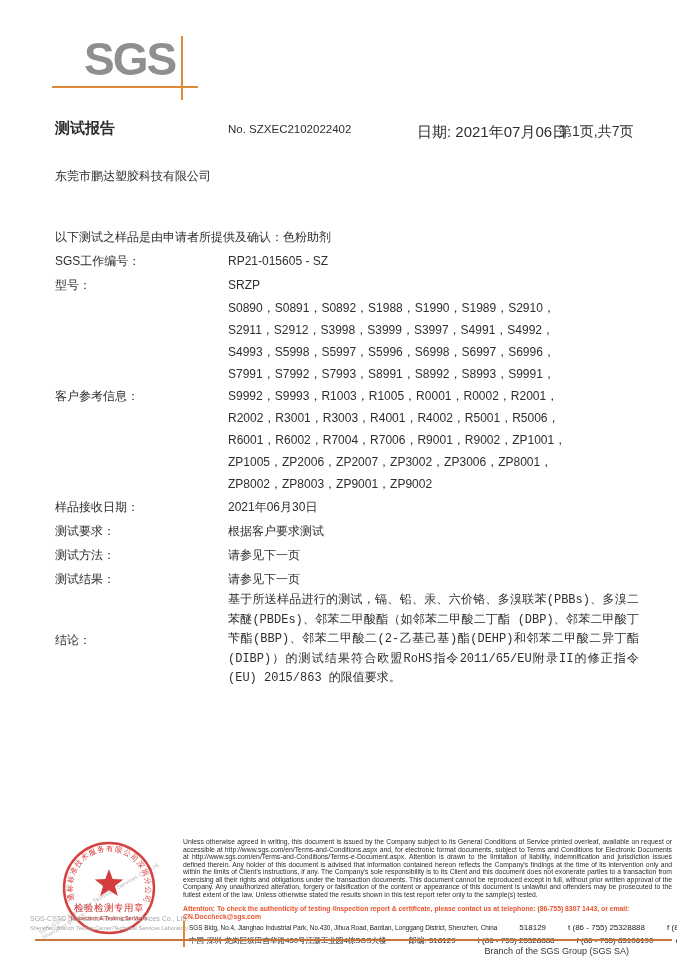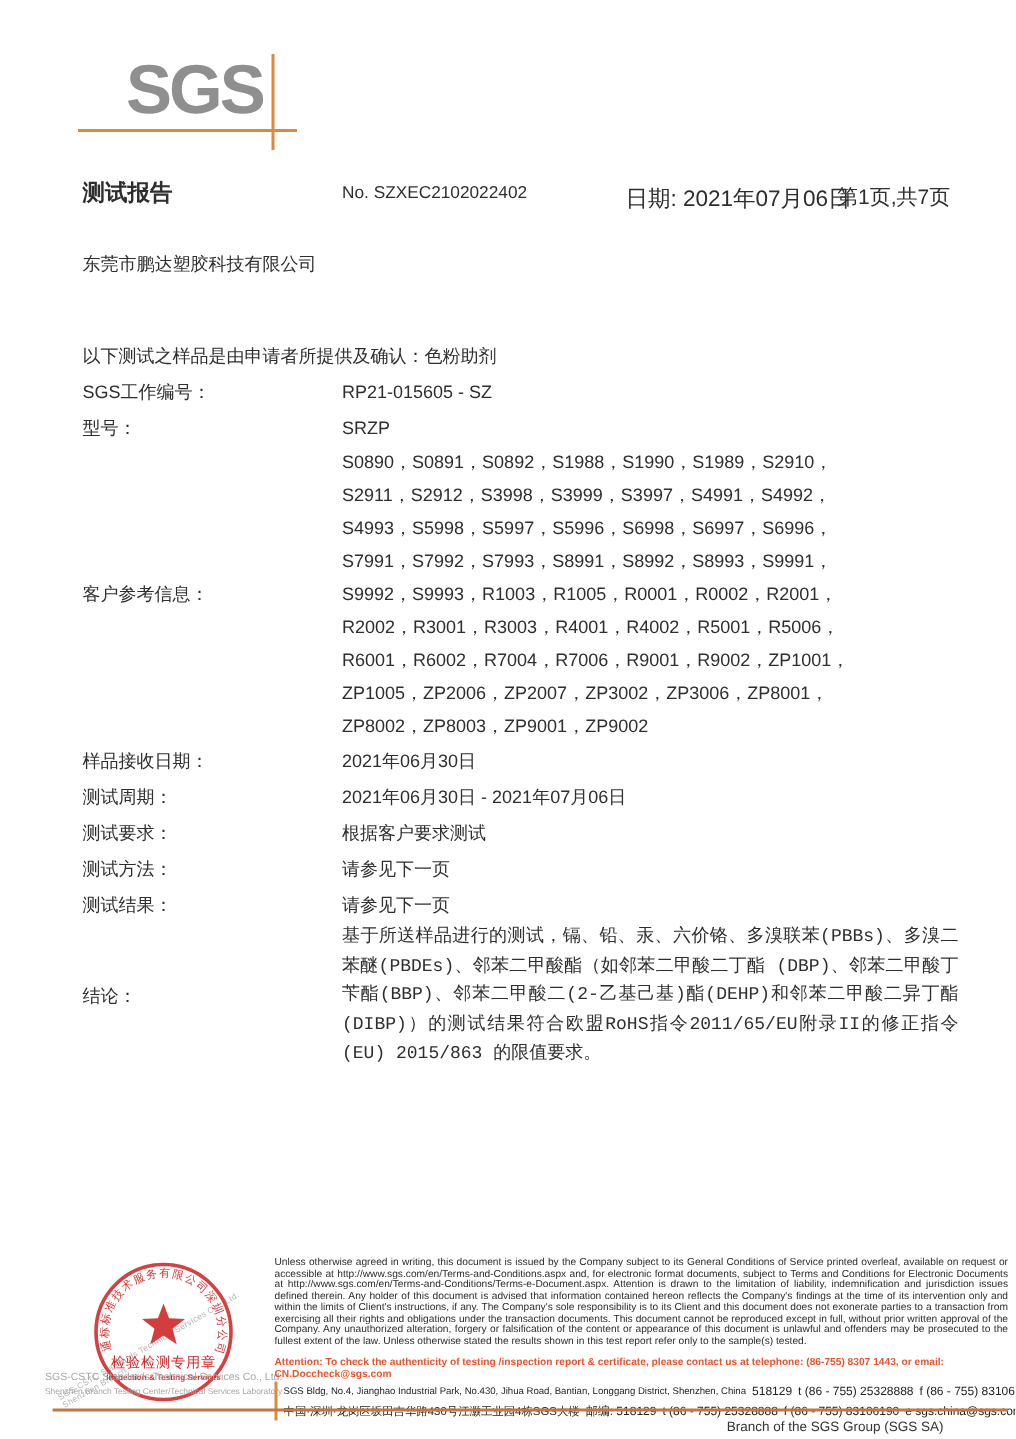--- a/index.html
+++ b/index.html
@@ -37,21 +37,21 @@
     font-size:6.8px;line-height:7.5px;color:#2b2b2b;text-align:justify;
   }
   .attention{
     position:absolute;left:183px;top:69px;width:489px;
     font-size:6.8px;line-height:7.5px;color:#e8542e;font-weight:bold;
   }
   .addr-block{
     position:absolute;left:183px;top:85px;width:489px;
     border-left:2px solid #dd8a3c;padding-left:4px;
   }
-  .addr-row{display:flex;align-items:flex-start;gap:4px;white-space:nowrap;line-height:13px;}
+  .addr-row{display:flex;align-items:flex-start;gap:22px;white-space:nowrap;line-height:13px;}
   .addr-small{font-size:6.4px;color:#222;}
   .addr-zh{font-size:7.6px;color:#222;}
   .addr-num{font-size:8px;color:#222;}
   .footer-rule{position:absolute;left:35px;top:103px;width:637px;height:2px;background:#c9763d;}
   .member-line{position:absolute;right:48px;top:110px;font-size:9px;color:#333;}
   
   .stamp-area{position:absolute;left:30px;top:4px;width:180px;height:110px;}
   .stamp-watermark{
     position:absolute;left:0px;top:48px;width:165px;transform:rotate(-30deg);
     font-size:5.5px;color:#b3b3b3;letter-spacing:0.3px;
@@ -102,24 +102,20 @@
         <div>R2002，R3001，R3003，R4001，R4002，R5001，R5006，</div>
         <div>R6001，R6002，R7004，R7006，R9001，R9002，ZP1001，</div>
         <div>ZP1005，ZP2006，ZP2007，ZP3002，ZP3006，ZP8001，</div>
         <div>ZP8002，ZP8003，ZP9001，ZP9002</div>
       </div>
     </div>
 
     <div class="frow">
       <div class="flabel">样品接收日期：</div>
       <div class="fvalue">2021年06月30日</div>
-    </div>
-    <div class="frow">
-      <div class="flabel">测试周期：</div>
-      <div class="fvalue">2021年06月30日 - 2021年07月06日</div>
     </div>
     <div class="frow">
       <div class="flabel">测试要求：</div>
       <div class="fvalue">根据客户要求测试</div>
     </div>
     <div class="frow">
       <div class="flabel">测试方法：</div>
       <div class="fvalue">请参见下一页</div>
     </div>
     <div class="frow">

